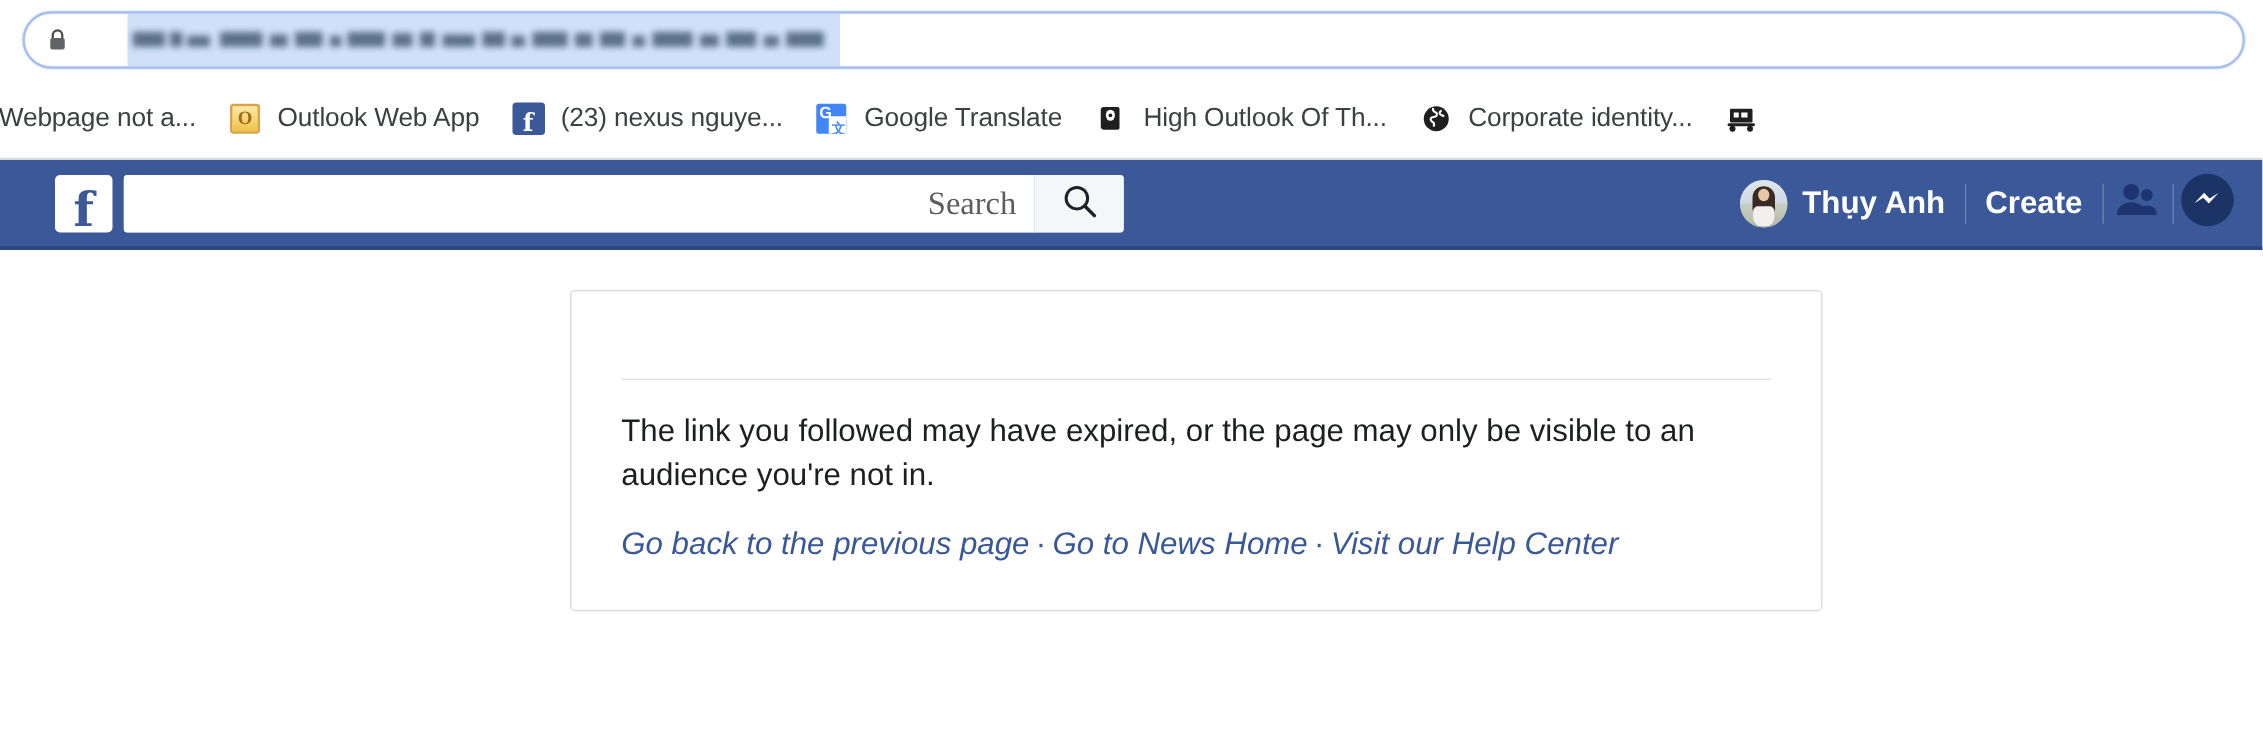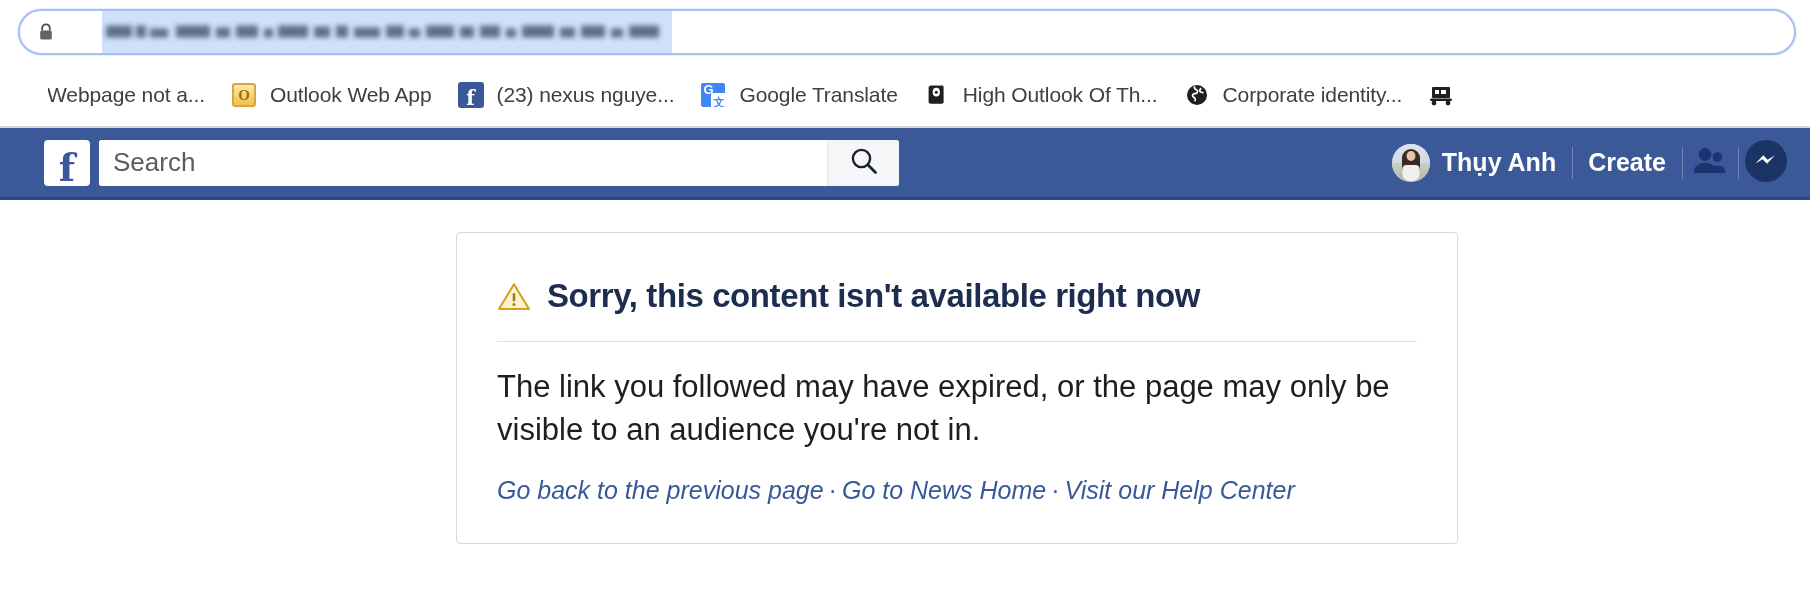--- a/index.html
+++ b/index.html
@@ -79,21 +79,20 @@
   
   .bookmarks-bar {
     height: 62px;
     display: flex;
     align-items: center;
     background: #ffffff;
     padding-left: 0;
     box-sizing: border-box;
     overflow: hidden;
     position: relative;
-    margin-left: 48px;
   }
   .bookmark {
     display: flex;
     align-items: center;
     flex: 0 0 auto;
     height: 42px;
     padding: 0 13px;
     border-radius: 4px;
     white-space: nowrap;
   }
@@ -215,21 +214,22 @@
     background: #fff;
   }
   .fb-search-input {
     flex: 1;
     border: none;
     outline: none;
     background: #ffffff;
     font-size: 26px;
     color: #1d2129;
     padding: 0 14px;
-    font-family: Liberation Sans, sans-serif;
+    font-family: Liberation Serif, serif;
+    text-align: right;
   }
   .fb-search-input::placeholder { color: #5c5c5c; opacity: 1; }
   .fb-search-btn {
     width: 72px;
     background: #f5f6f7;
     border: none;
     border-left: 1px solid #e4e6eb;
     display: flex;
     align-items: center;
     justify-content: center;
@@ -328,21 +328,21 @@
     color: #1d2d50;
     letter-spacing: -.4px;
     font-family: "Liberation Sans", sans-serif;
   }
   .error-divider {
     height: 1px;
     background: #dddfe2;
     margin: 26px 0 24px 0;
   }
   .error-text {
-    font-size: 31px;
+    font-size: 25px;
     color: #1c1e21;
     line-height: 1.38;
     max-width: 900px;
     font-family: "Liberation Sans", sans-serif;
   }
   .error-links {
     margin-top: 24px;
     font-size: 25px;
     color: #385898;
     font-family: "Liberation Sans", sans-serif;
@@ -522,30 +522,20 @@
       </span>
     </div>
 
   </div>
 </div>
 
 <div class="page-body">
 
   <div class="error-card">
 
-    <div class="error-title-row">
-      <span class="warn-icon">
-        <svg width="34" height="31" viewBox="0 0 34 31" aria-hidden="true">
-          <path d="M17 3.2L32 28H2z" fill="#fdf2cf" stroke="#d4a017" stroke-width="2" stroke-linejoin="round"></path>
-          <rect x="15.7" y="12" width="2.6" height="8.6" rx="1.3" fill="#a57a12"></rect>
-          <circle cx="17" cy="23.6" r="1.5" fill="#a57a12"></circle>
-        </svg>
-      </span>
-      <span class="error-title">Sorry, this content isn't available right now</span>
-    </div>
 
     <div class="error-divider"></div>
 
     <div class="error-text">The link you followed may have expired, or the page may only be visible to an audience you're not in.</div>
 
     <div class="error-links">
       <a href="#">Go back to the previous page</a><span class="sep">·</span><a href="#">Go to News Home</a><span class="sep">·</span><a href="#">Visit our Help Center</a>
     </div>
 
   </div>

